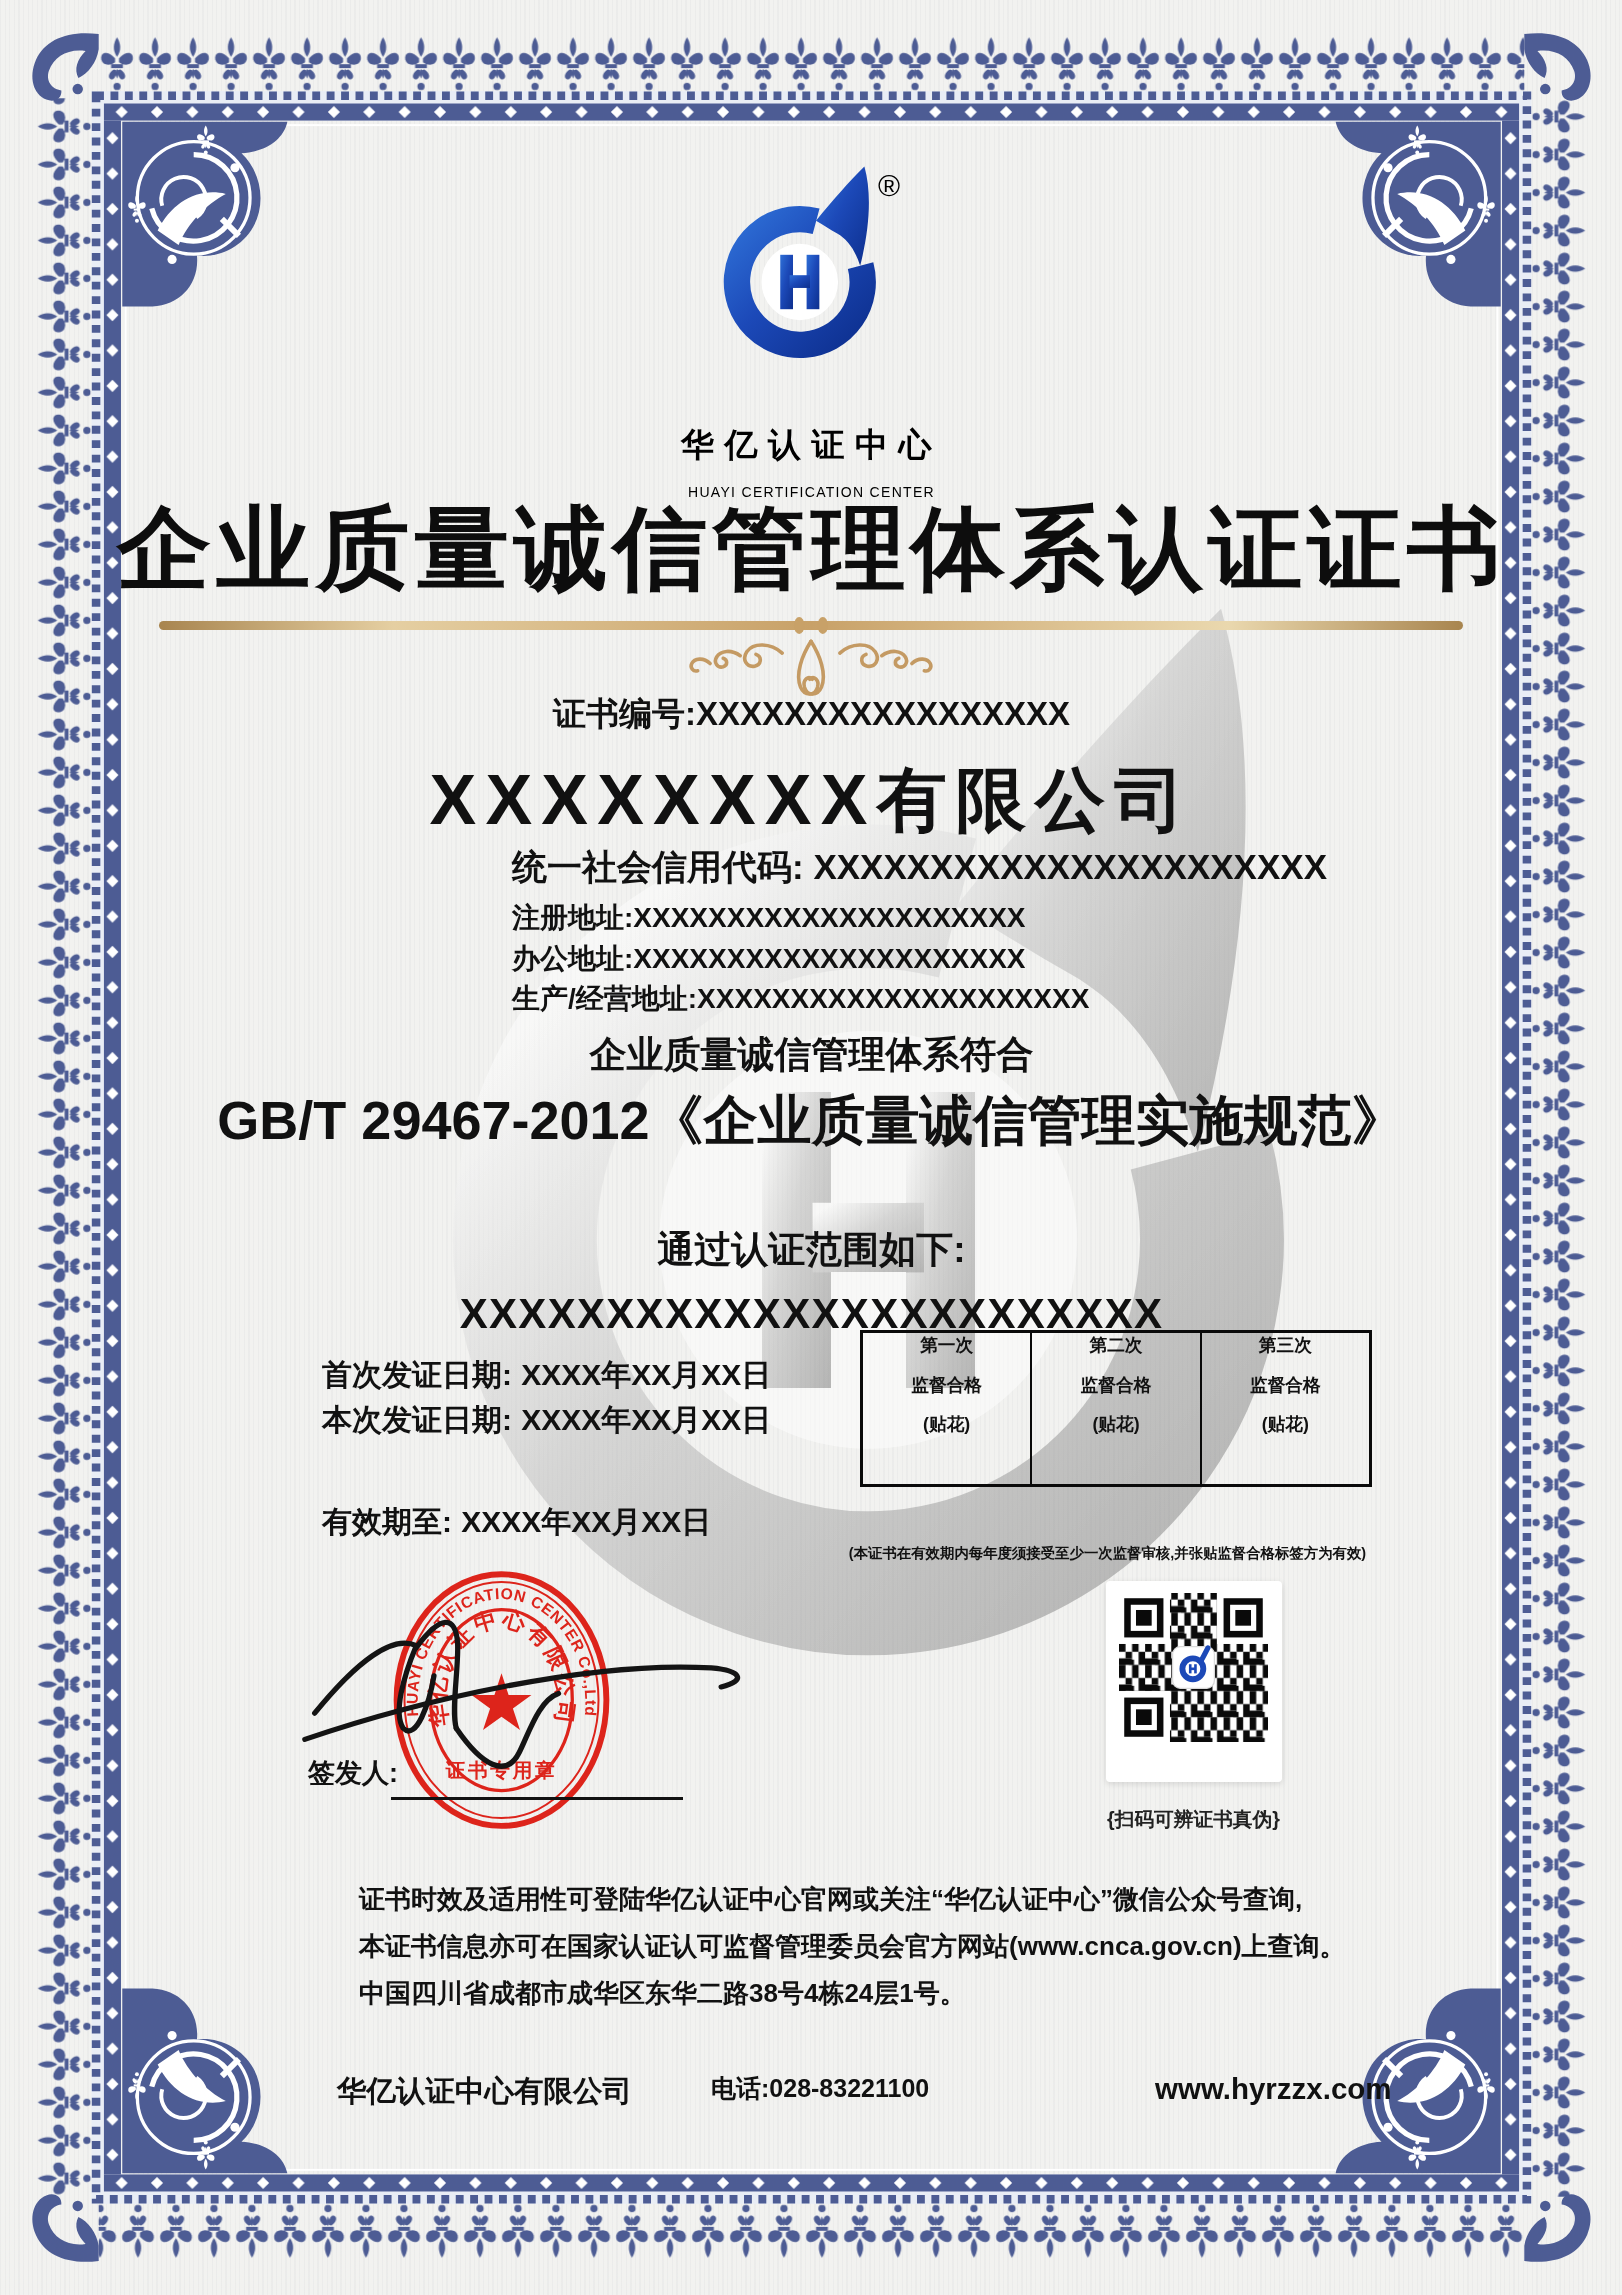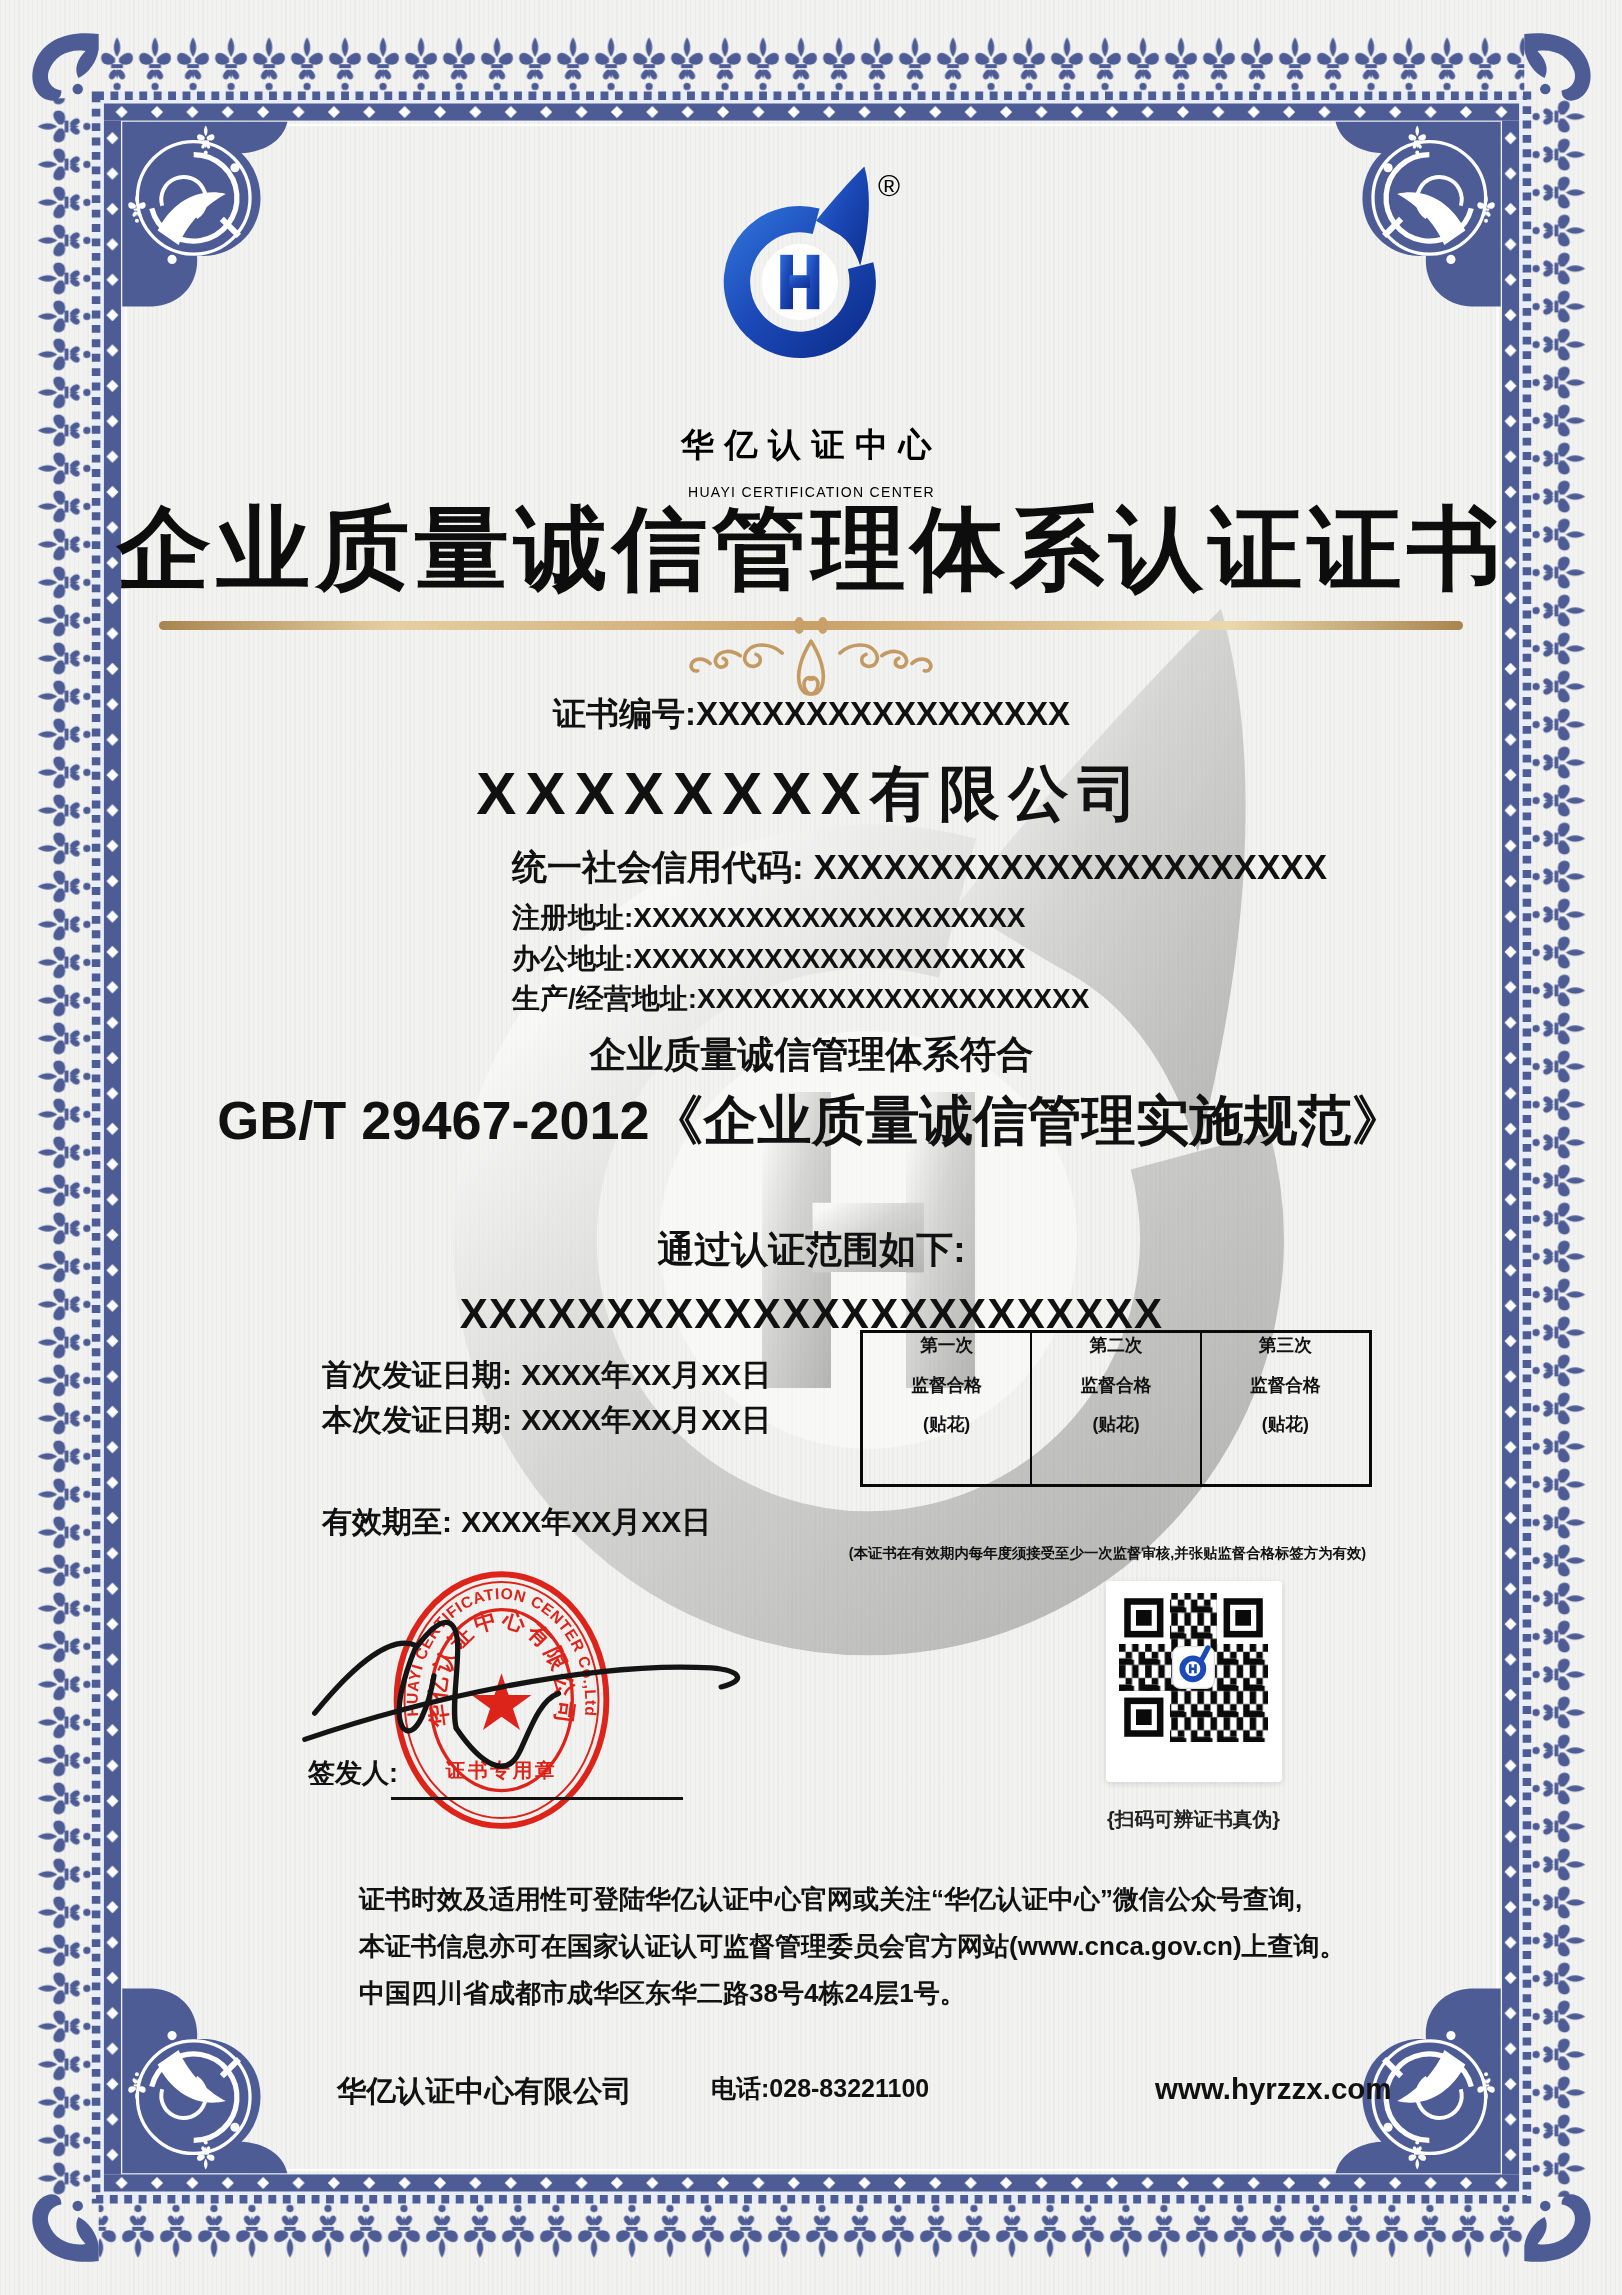--- a/index.html
+++ b/index.html
@@ -12,21 +12,21 @@
     color:#111;
   }
   .abs{position:absolute;}
   .ctr{left:0;right:0;text-align:center;}
   .org-cn{top:423px;font-size:33px;font-weight:700;letter-spacing:10.5px;color:#000;}
   .org-en{top:484px;font-size:14px;font-weight:400;letter-spacing:1.3px;color:#000;}
   .cert-title{top:486px;font-size:94px;font-weight:900;letter-spacing:5.2px;color:#0d0d0d;transform:scaleY(.97);}
   .gold-rule{left:159px;top:621px;width:1304px;height:8.5px;border-radius:4.6px;
     background:linear-gradient(90deg,#a8854f,#e5cfa2 18%,#c8a168 50%,#ead8ae 82%,#a8854f);}
   .certno{top:692px;font-size:33px;font-weight:700;}
-  .company{top:754px;font-size:60px;font-weight:900;letter-spacing:9.2px;}
+  .company{top:754px;font-size:70px;font-weight:900;letter-spacing:9.2px;}
   .infoline{left:512px;font-size:28px;font-weight:700;white-space:nowrap;}
   .conform1{top:1030px;font-size:37px;font-weight:700;}
   .standard{top:1085px;font-size:54px;font-weight:900;}
   .scopehead{top:1225px;font-size:37px;font-weight:700;}
   .scopeval{top:1290px;font-size:42px;font-weight:700;letter-spacing:1.3px;}
   .dateline{left:322px;font-size:30px;font-weight:700;white-space:nowrap;}
   .dateline .val{margin-left:9.2px;}
   .sup-table{left:860px;top:1330px;width:512px;height:157px;display:flex;border:3.3px solid #0a0a0a;box-sizing:border-box;}
   .sup-cell{flex:1;border-left:2.6px solid #0a0a0a;display:flex;flex-direction:column;align-items:center;padding-top:0;gap:15.7px;font-size:17.7px;font-weight:700;}
   .sup-cell:first-child{border-left:none;}

